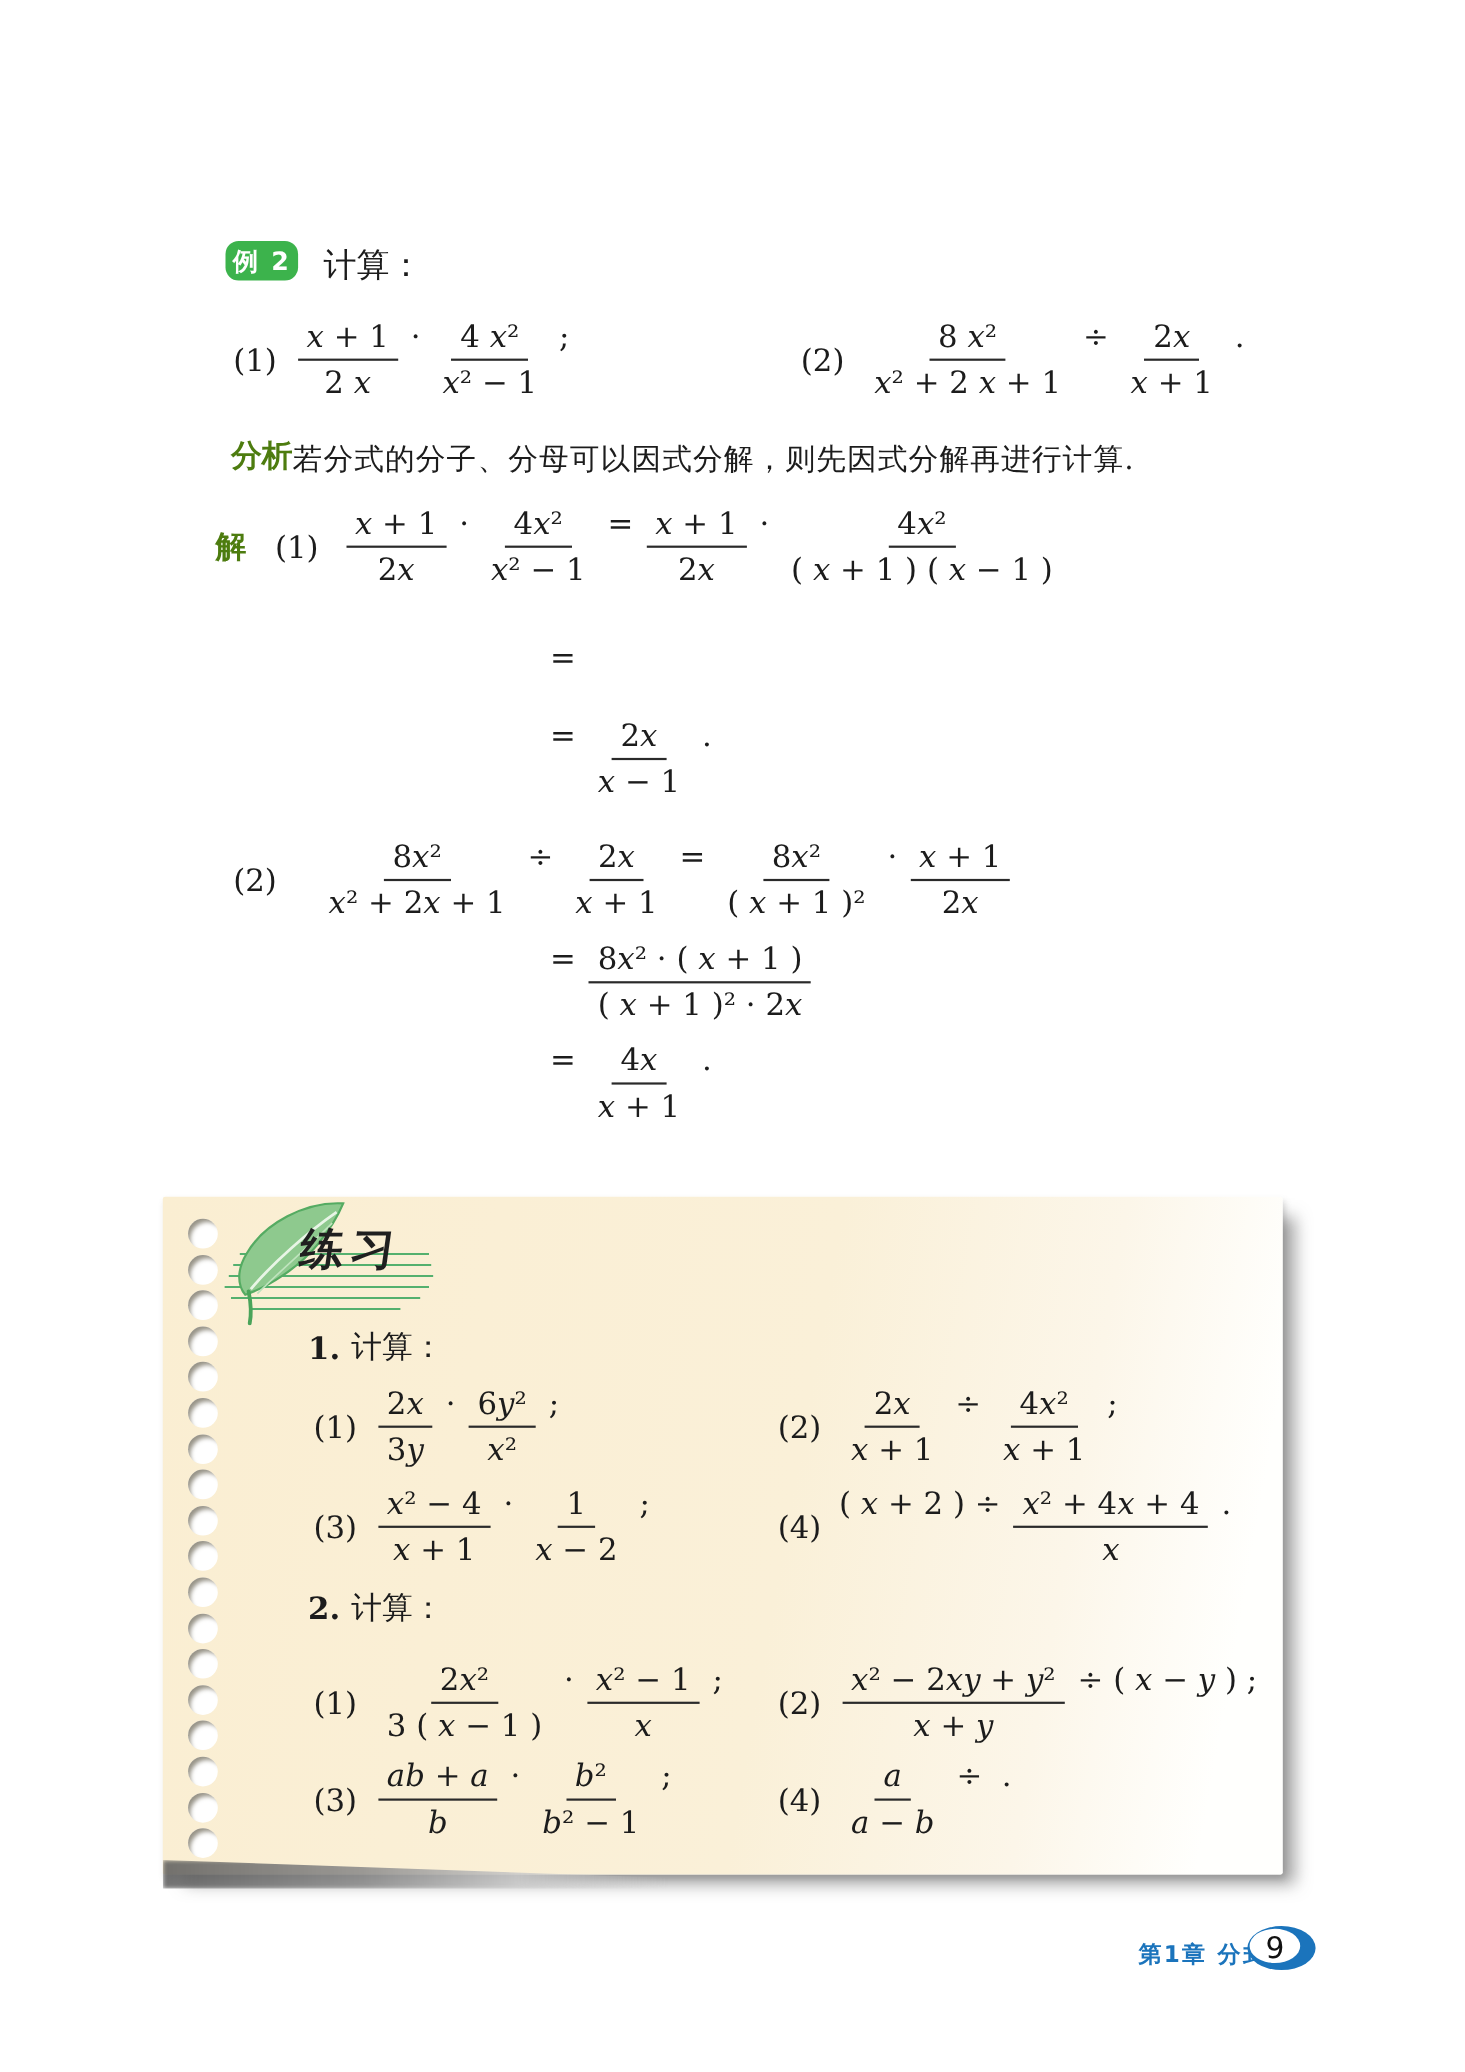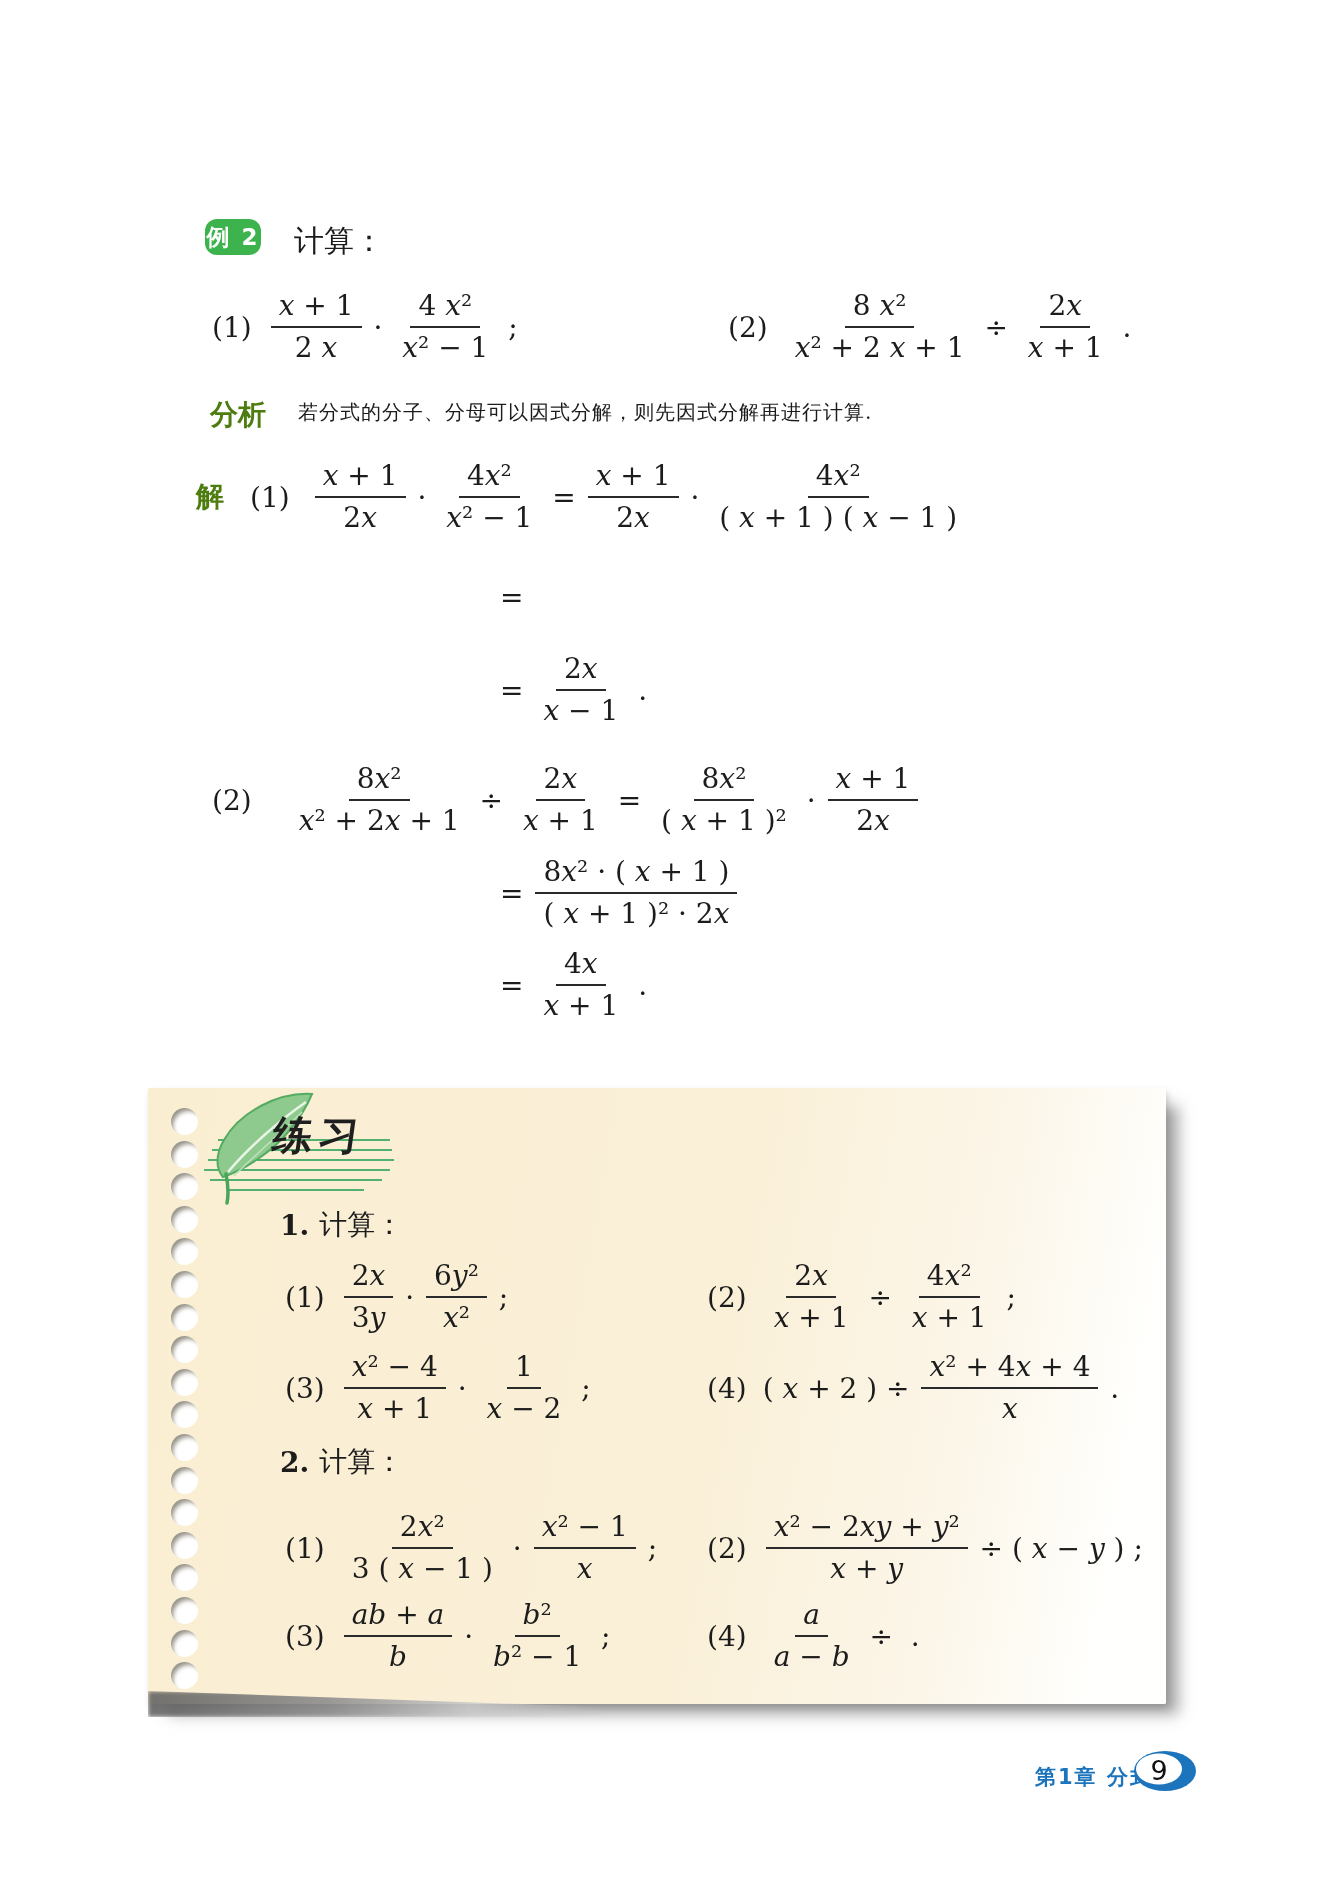--- a/index.html
+++ b/index.html
@@ -1,37 +1,37 @@
 <!DOCTYPE html>
 <html><head>
 <meta charset="utf-8">
 <style>
   html,body{margin:0;padding:0;background:#ffffff;}
   .page{position:relative;width:1332px;height:1884px;background:#fff;overflow:hidden;
         font-family:"DejaVu Serif","Liberation Serif",serif;color:#1c1c1c;}
 
   
   .mline{position:absolute;display:flex;align-items:center;height:110px;white-space:pre;font-size:28px;}
-  .mexpr{display:inline-flex;align-items:center;white-space:pre;}
+  .mexpr{display:inline-flex;white-space:pre;}
   .mtext{white-space:pre;}
   .frac{display:inline-flex;flex-direction:column;align-items:center;text-align:center;margin:0 3px;line-height:1.15;}
   .frac .num{display:block;padding:1px 8px 4px;border-bottom:2px solid #2a2a2a;}
   .frac .den{display:block;padding:4px 8px 1px;}
   .plabel{margin-right:16px;}
   i{font-style:italic;}
 
   
-  .badge{position:absolute;left:205px;top:219px;width:56px;height:36px;border-radius:12px;
+  .badge{position:absolute;left:205px;top:219px;width:66px;height:36px;border-radius:12px;
          background:#3cb34c;color:#fff;display:flex;align-items:center;justify-content:center;
          font-family:"DejaVu Sans","Liberation Sans",sans-serif;font-weight:bold;font-size:23px;letter-spacing:2px;}
   .prompt{position:absolute;left:294px;top:221px;font-size:30px;}
 
   .kw{color:#4d7c0f;font-family:"DejaVu Sans","Liberation Sans",sans-serif;font-weight:bold;font-size:28px;}
   .ana{position:absolute;left:210px;top:396px;display:flex;align-items:flex-start;}
-  .ana-text{font-size:20px;margin-left:32px;padding-top:3px;letter-spacing:1px;}
+  .ana-text{font-size:27px;padding-top:3px;letter-spacing:1px;}
 
   
   .panel{position:absolute;left:148px;top:1088px;width:1018px;height:616px;border-radius:2px;
          background:linear-gradient(100deg,#faeed2 0%,#faf0d8 55%,#fcf6e9 78%,#fffffd 93%);
          box-shadow:16px 14px 14px -4px rgba(90,90,90,.55),2px 4px 6px rgba(120,120,120,.3);}
   .curl{position:absolute;left:0;bottom:-13px;width:460px;height:26px;opacity:.85;filter:blur(2px);
         background:linear-gradient(to right,#5a5a5a 0%,#8a8a8a 40%,#c9c9c9 70%,rgba(201,201,201,0) 100%);
         clip-path:polygon(0 0,100% 62%,100% 100%,0 100%);}
   #holes{position:absolute;inset:0;}
   .hole{position:absolute;left:23px;width:27px;height:27px;border-radius:50%;background:#fff;

